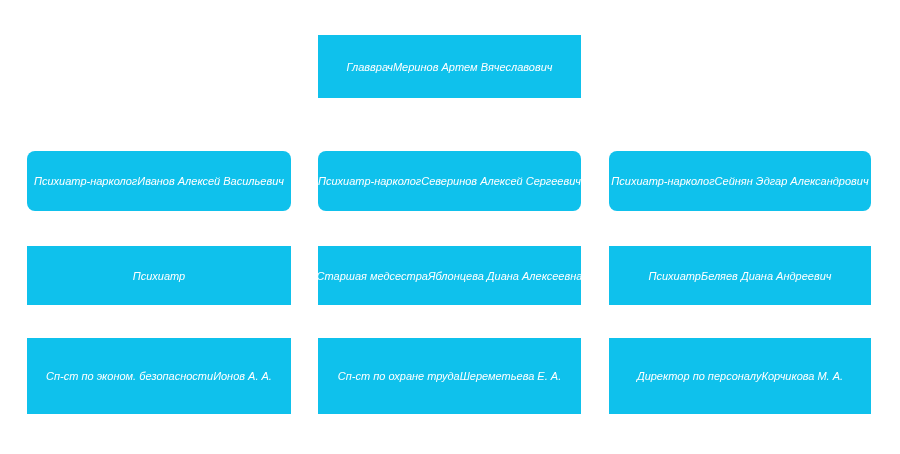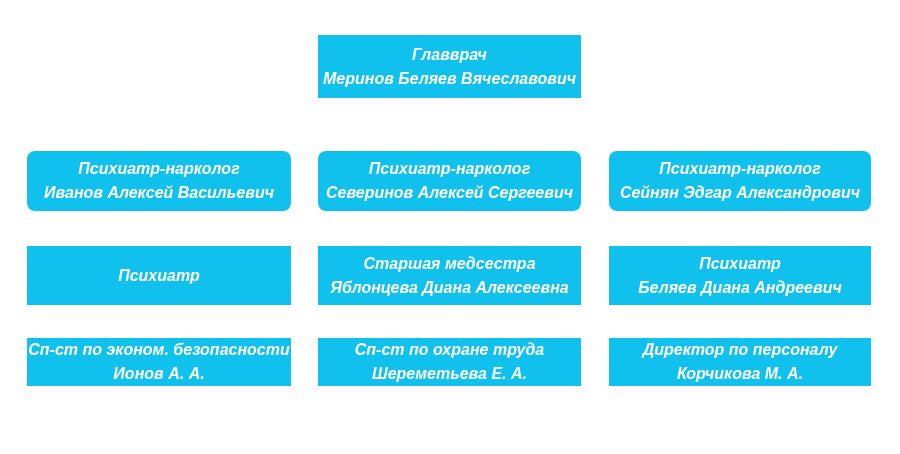--- a/index.html
+++ b/index.html
@@ -10,50 +10,50 @@
     height: 454px;
     background: #ffffff;
     font-family: "Liberation Sans", sans-serif;
     overflow: hidden;
   }
   .node {
     position: absolute;
     background: #0fc1ec;
     color: #ffffff;
     display: flex;
-    flex-direction: column;
+    flex-direction: row;
     align-items: center;
     justify-content: center;
     text-align: center;
-    font-weight: bold;
+    font-weight: normal;
     font-style: italic;
-    font-size: 16px;
+    font-size: 11px;
     line-height: 24px;
   }
   .node .line {
     white-space: nowrap;
   }
   
   .col-0 { left: 27px;  width: 264px; }
   .col-1 { left: 318px; width: 263px; }
   .col-2 { left: 609px; width: 262px; }
   
   .row-0 { top: 35px;  height: 63px; }
   .row-1 { top: 151px; height: 60px; border-radius: 8px; }
   .row-2 { top: 246px; height: 59px; align-items: center; }
-  .row-3 { top: 338px; height: 48px; }
+  .row-3 { top: 338px; height: 76px; }
 </style>
 </head>
 <body>
 
 <div class="canvas">
 
   <div class="node row-0 col-1">
     <div class="line">Главврач</div>
-    <div class="line">Меринов Беляев Вячеславович</div>
+    <div class="line">Меринов Артем Вячеславович</div>
   </div>
 
   <div class="node row-1 col-0">
     <div class="line">Психиатр-нарколог</div>
     <div class="line">Иванов Алексей Васильевич</div>
   </div>
 
   <div class="node row-1 col-1">
     <div class="line">Психиатр-нарколог</div>
     <div class="line">Северинов Алексей Сергеевич</div>

